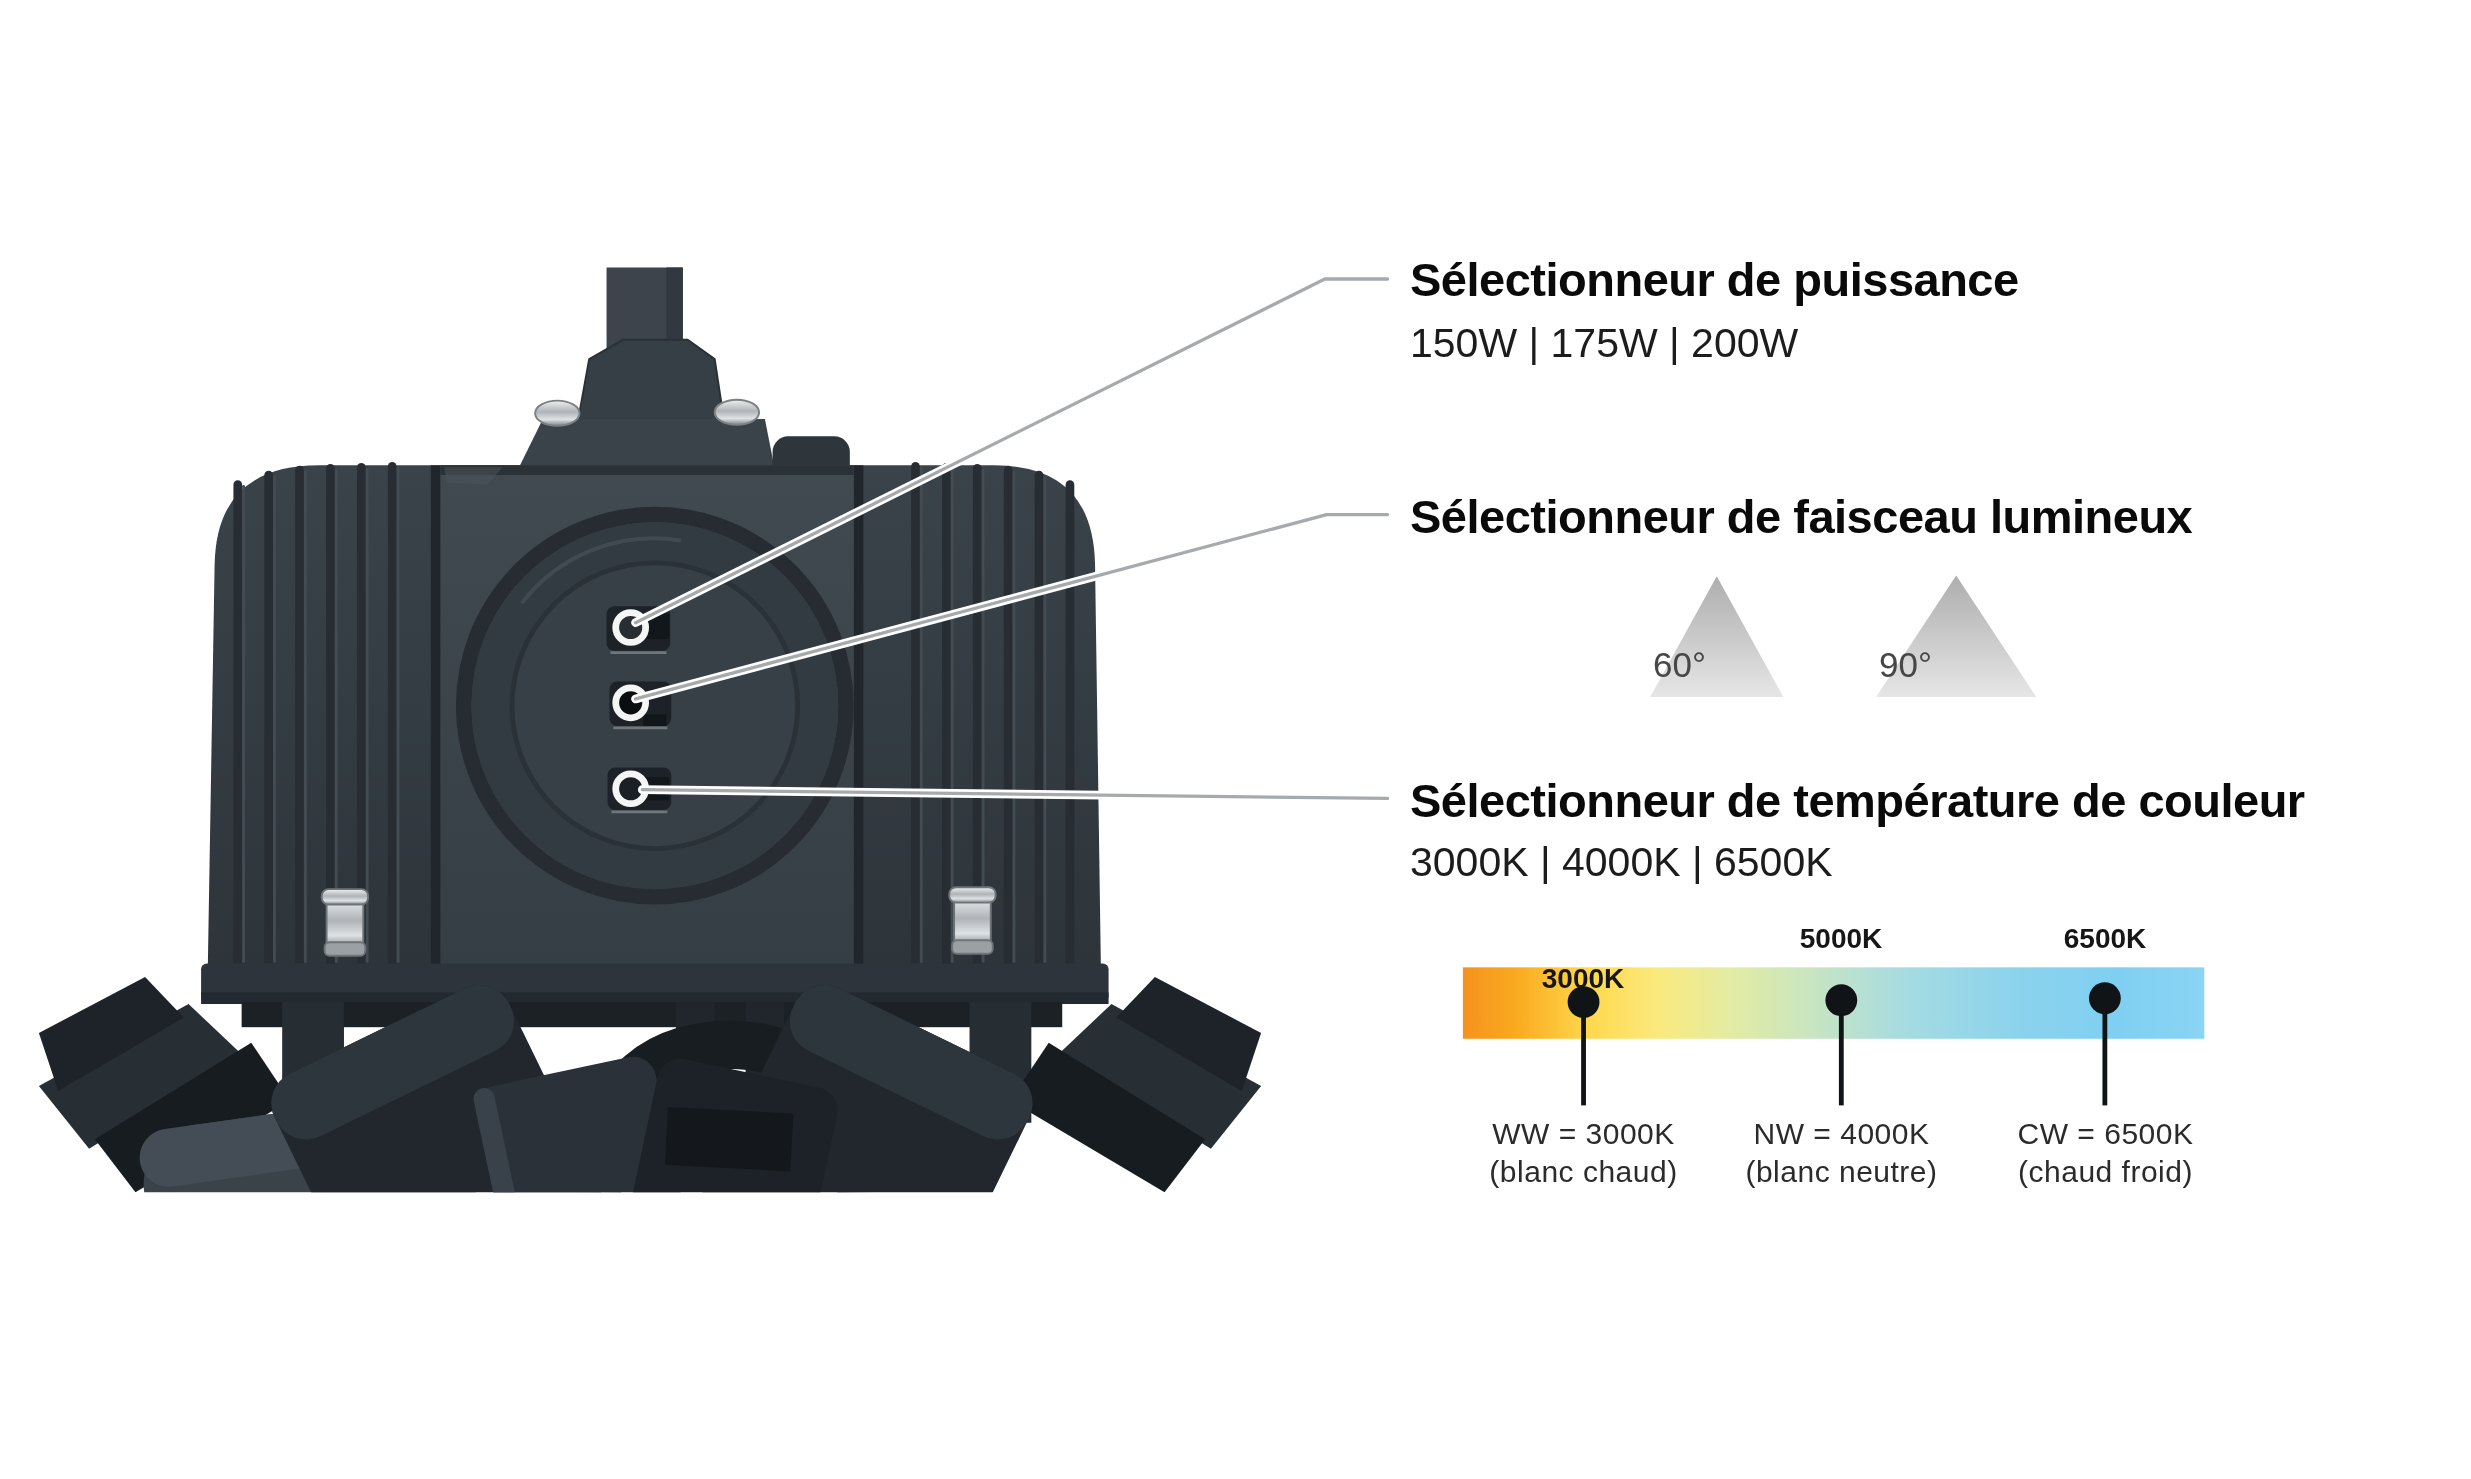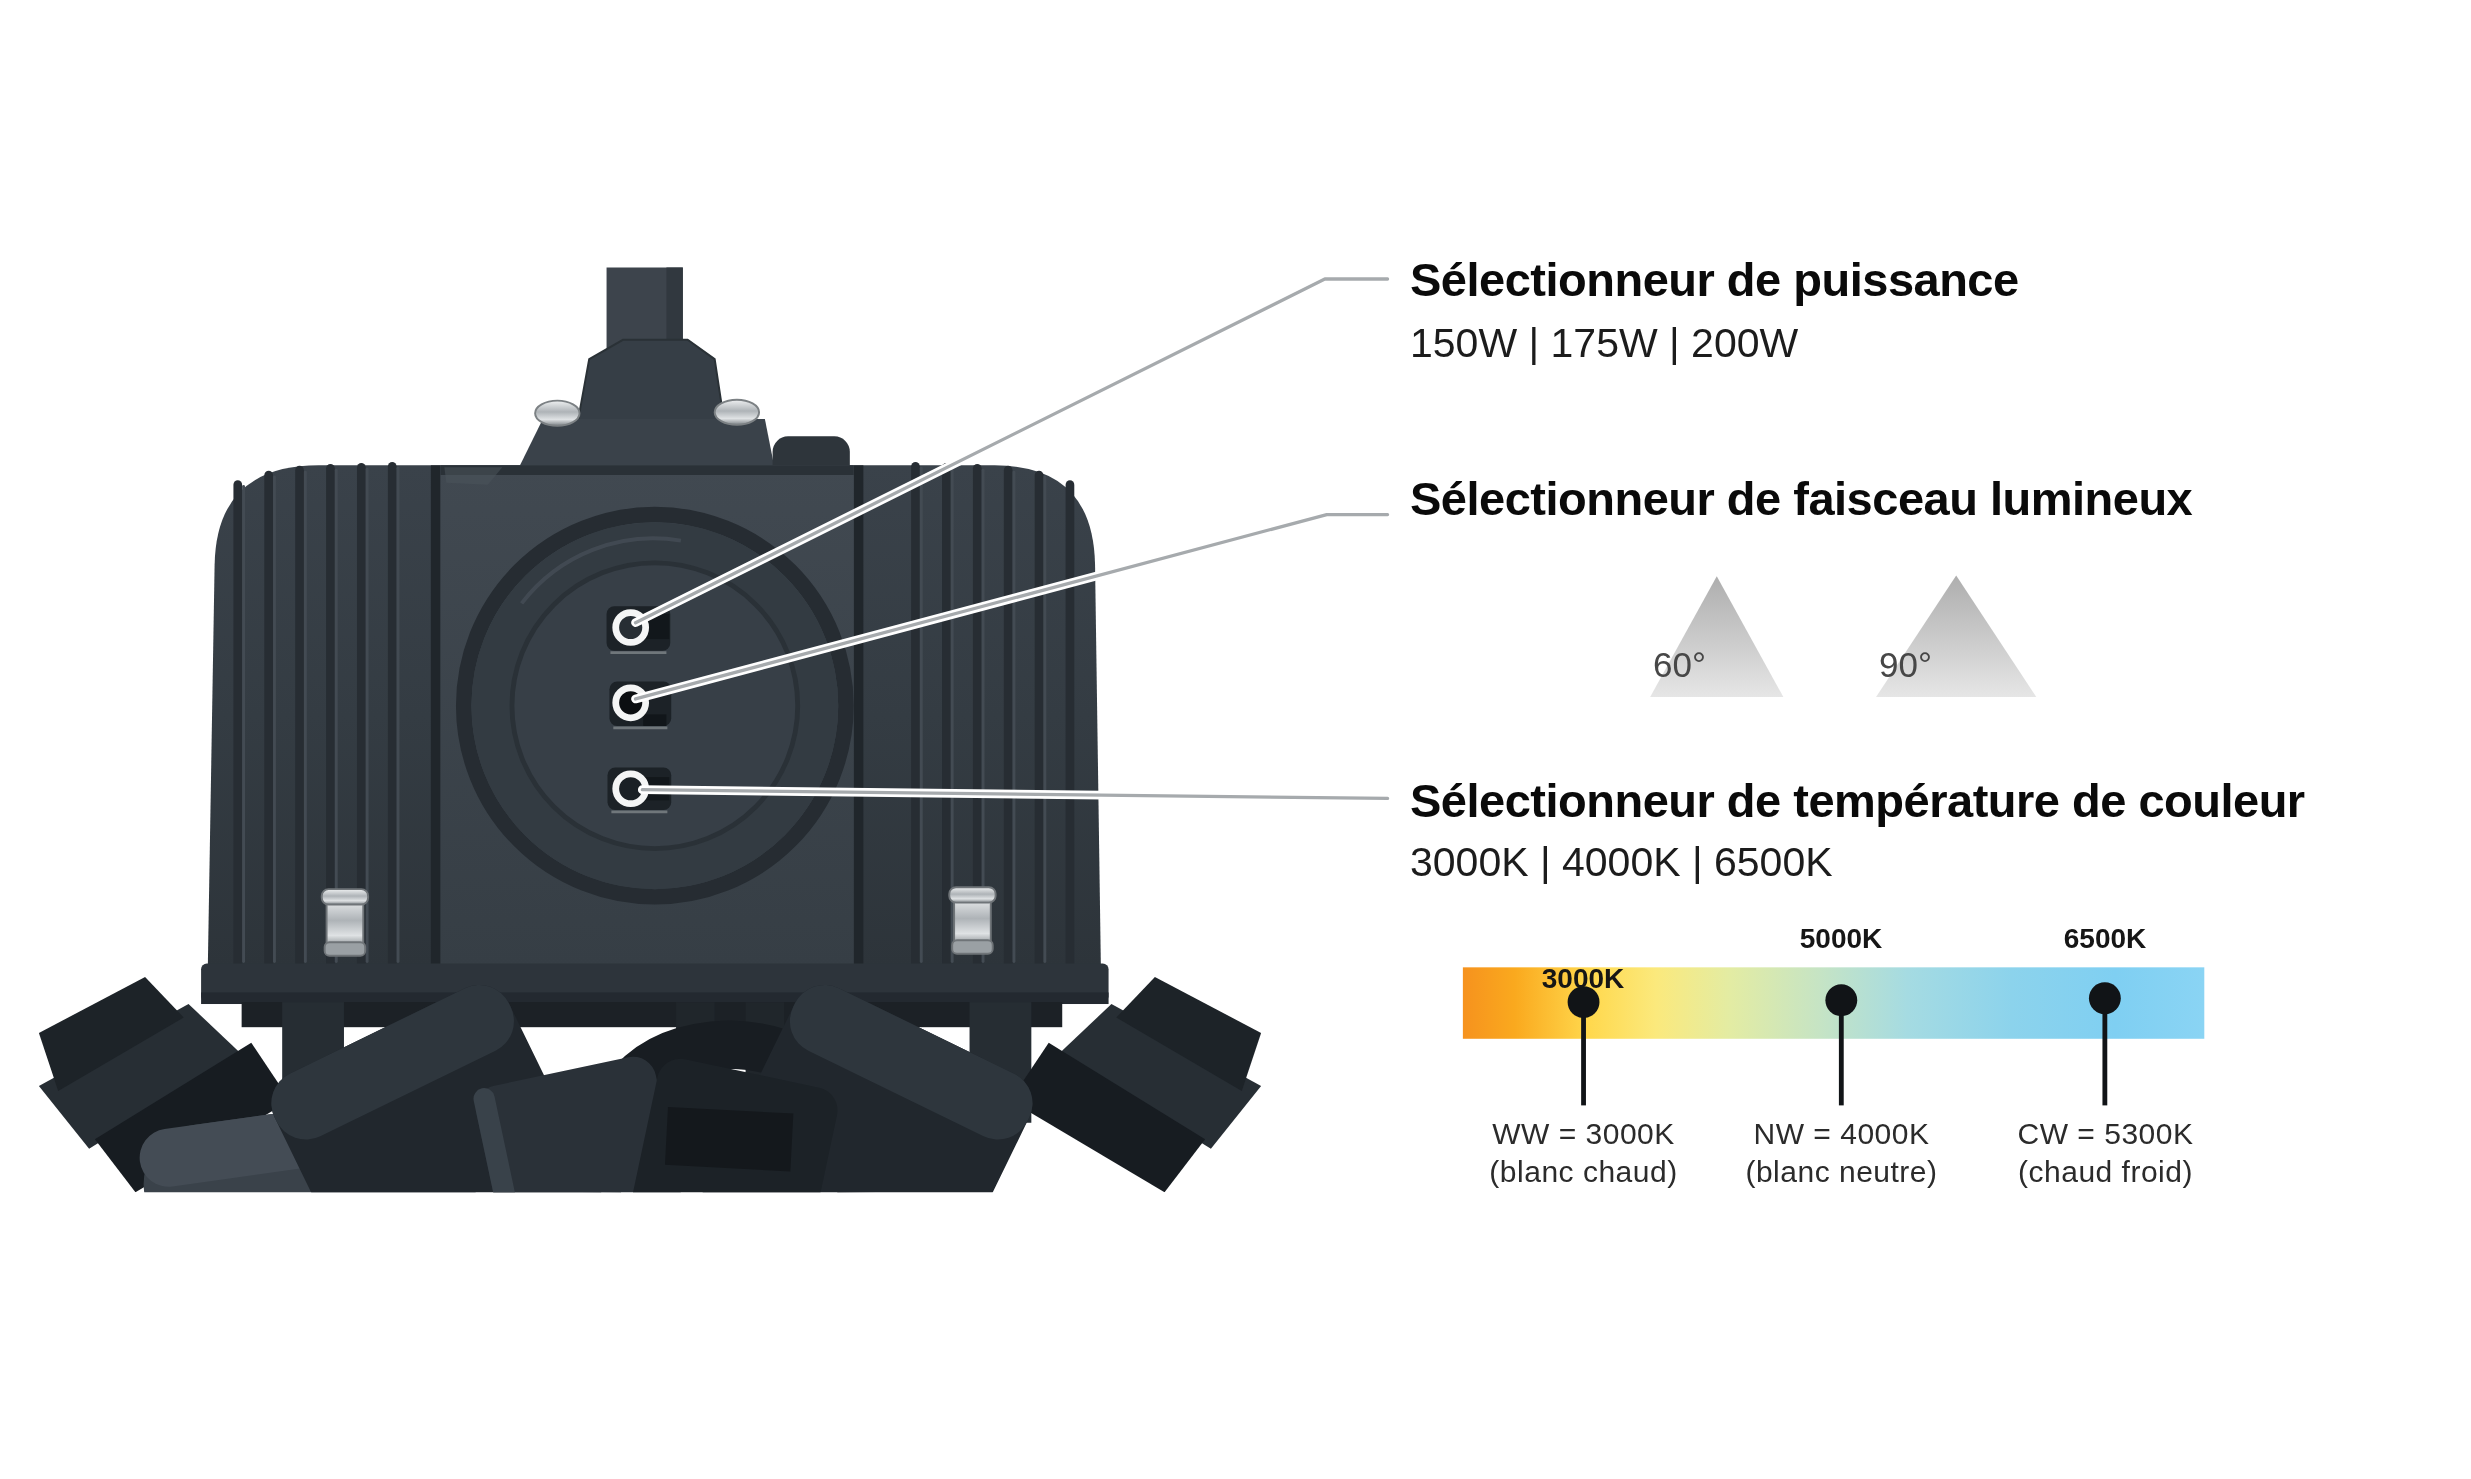--- a/index.html
+++ b/index.html
@@ -216,38 +216,38 @@
       </g>
       <circle cx="1640" cy="1038" r="16.5" fill="#111417"></circle>
       <circle cx="1907" cy="1036" r="16.5" fill="#111417"></circle>
       <circle cx="2180" cy="1034" r="16.5" fill="#111417"></circle>
     </g>
   </svg>
 
   <div class="abs h" style="left:1410px;top:253px;">Sélectionneur de puissance</div>
   <div class="abs sub" style="left:1410px;top:319px;">150W | 175W | 200W</div>
 
-  <div class="abs h" style="left:1410px;top:472px;">Sélectionneur de faisceau lumineux</div>
+  <div class="abs h" style="left:1410px;top:490px;">Sélectionneur de faisceau lumineux</div>
   <div class="abs tri-label" style="left:1653px;top:645px;width:129px;">60°</div>
   <div class="abs tri-label" style="left:1879px;top:645px;width:157px;">90°</div>
 
   <div class="abs h" style="left:1410px;top:774px;">Sélectionneur de température de couleur</div>
   <div class="abs sub" style="left:1410px;top:838px;">3000K | 4000K | 6500K</div>
 
   <div class="abs bar-top-label" style="left:1501px;top:923px;margin-top:40px;">3000K</div>
   <div class="abs bar-top-label" style="left:1759px;top:923px;">5000K</div>
   <div class="abs bar-top-label" style="left:2023px;top:923px;">6500K</div>
 
   <div class="abs bar-bottom-label" style="left:1424px;top:1115px;">
     <div class="code">WW = 3000K</div>
     <div class="desc">(blanc chaud)</div>
   </div>
   <div class="abs bar-bottom-label" style="left:1682px;top:1115px;">
     <div class="code">NW = 4000K</div>
     <div class="desc">(blanc neutre)</div>
   </div>
   <div class="abs bar-bottom-label" style="left:1946px;top:1115px;">
-    <div class="code">CW = 5300K</div>
+    <div class="code">CW = 6500K</div>
     <div class="desc">(chaud froid)</div>
   </div>
 
 </div>
 
 
 </body></html>

